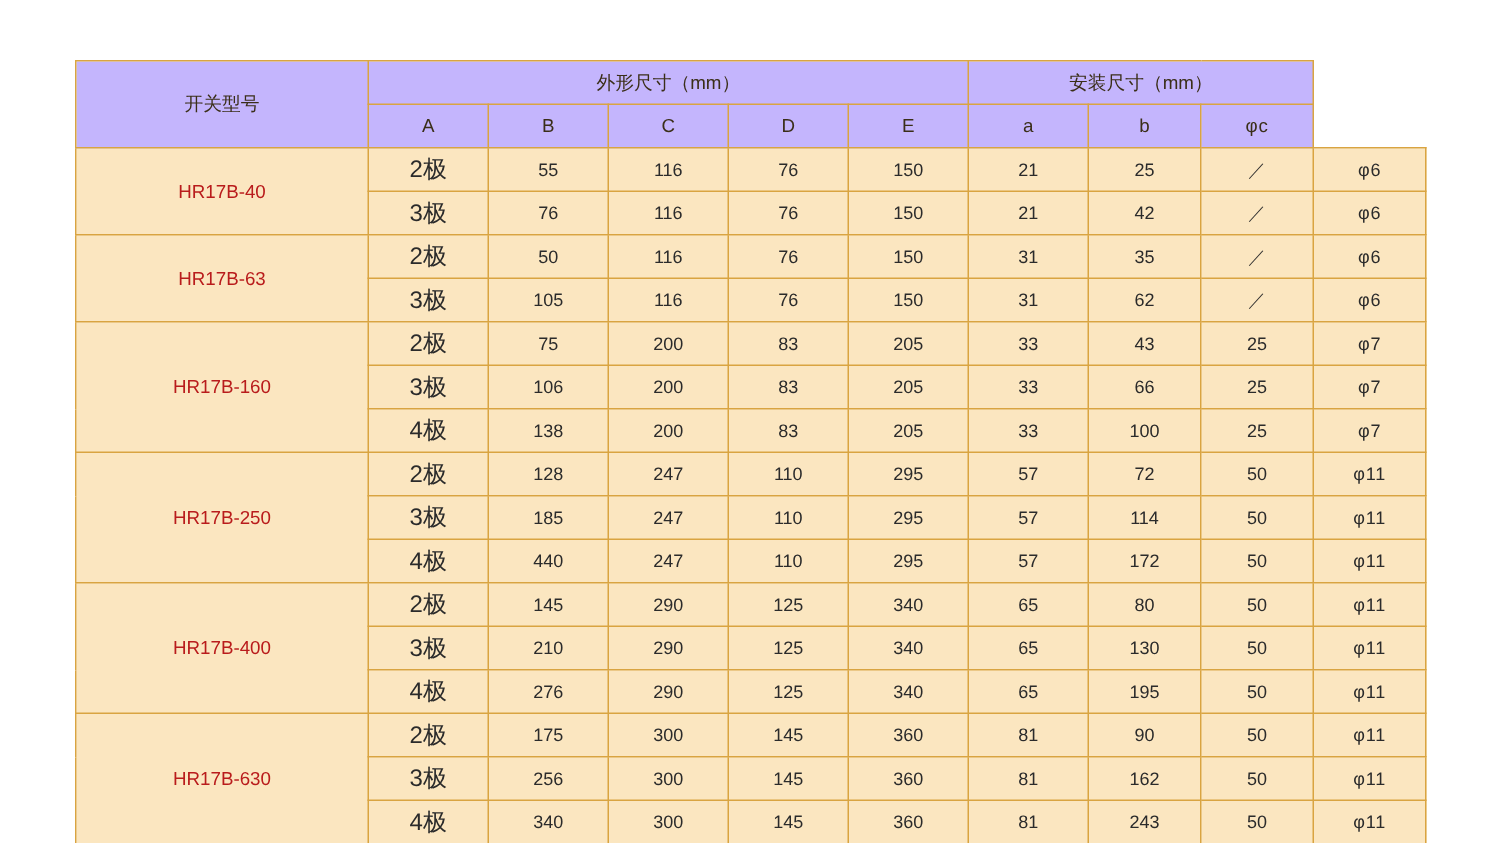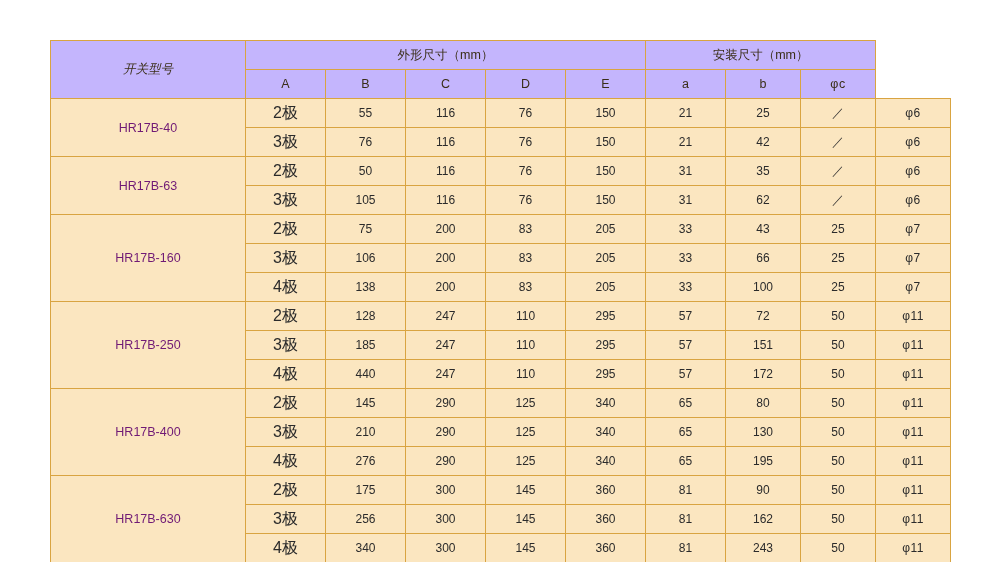--- a/index.html
+++ b/index.html
@@ -40,34 +40,33 @@
     background: #c4b5fd;
     font-size: 12.5px;
     color: #3a2e18;
   }
   td.model {
     background: #fdf0db;
     text-align: left;
     padding-left: 16px;
     font-size: 12.5px;
     font-weight: bold;
-    color: #701a75;
+    color: #b91c1c;
     margin-left: 32px;
   }
   td.pole {
     background: #fdf0db;
     font-size: 16px;
   }
   td.modelhead {
     background: #f6d9a8;
     text-align: left;
     padding-left: 14px;
     font-size: 12.5px;
     color: #3a2e18;
-    font-style: italic;
   }
   .phi {
     letter-spacing: 0.5px;
   }
   td.val {
     font-size: 12px;
   }
   .slash {
     font-size: 13px;
   }
@@ -203,21 +202,21 @@
         <td class="val">50</td>
         <td class="val phi">φ11</td>
       </tr>
       <tr>
         <td class="pole">3极</td>
         <td class="val">185</td>
         <td class="val">247</td>
         <td class="val">110</td>
         <td class="val">295</td>
         <td class="val">57</td>
-        <td class="val">151</td>
+        <td class="val">114</td>
         <td class="val">50</td>
         <td class="val phi">φ11</td>
       </tr>
       <tr>
         <td class="pole">4极</td>
         <td class="val">440</td>
         <td class="val">247</td>
         <td class="val">110</td>
         <td class="val">295</td>
         <td class="val">57</td>

